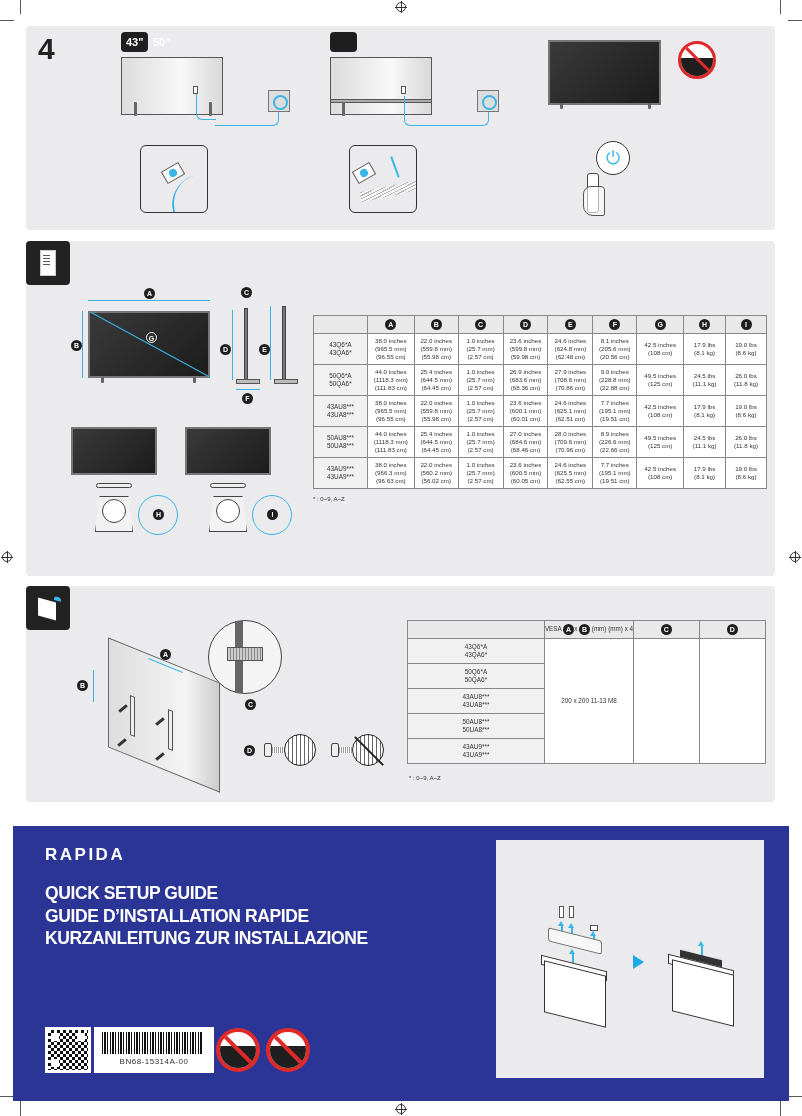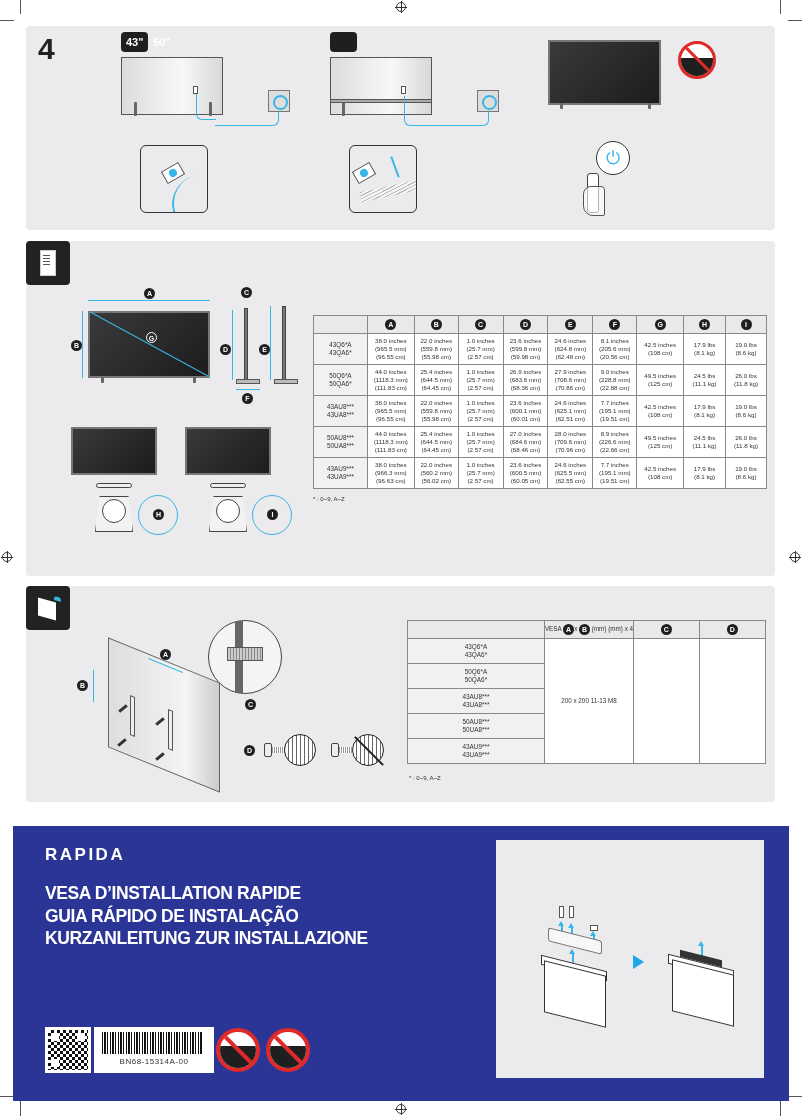--- a/index.html
+++ b/index.html
@@ -532,22 +532,22 @@
     <tr style="height:25px;">
         <th><span>43AU9***</span><br><span>43UA9***</span></th>
       </tr>
   </tbody>
 </table>
 <div class="footnote" style="left:409px;top:775px;">* : 0~9, A~Z</div>
 
 <section class="blue-panel"></section>
 <div class="brand">RAPIDA</div>
 <div class="titles">
-  <div>VESA D’INSTALLATION RAPIDE</div>
-  <div>GUIA RÁPIDO DE INSTALAÇÃO</div>
+  <div>QUICK SETUP GUIDE</div>
+  <div>GUIDE D’INSTALLATION RAPIDE</div>
   <div>KURZANLEITUNG ZUR INSTALLAZIONE</div>
 </div>
 
 <div class="qr">
     <div class="qr-inner"></div>
   </div>
 <div class="barcode">
   <div class="barcode-lines"></div>
   <div class="barcode-text">BN68-15314A-00</div>
 </div>

